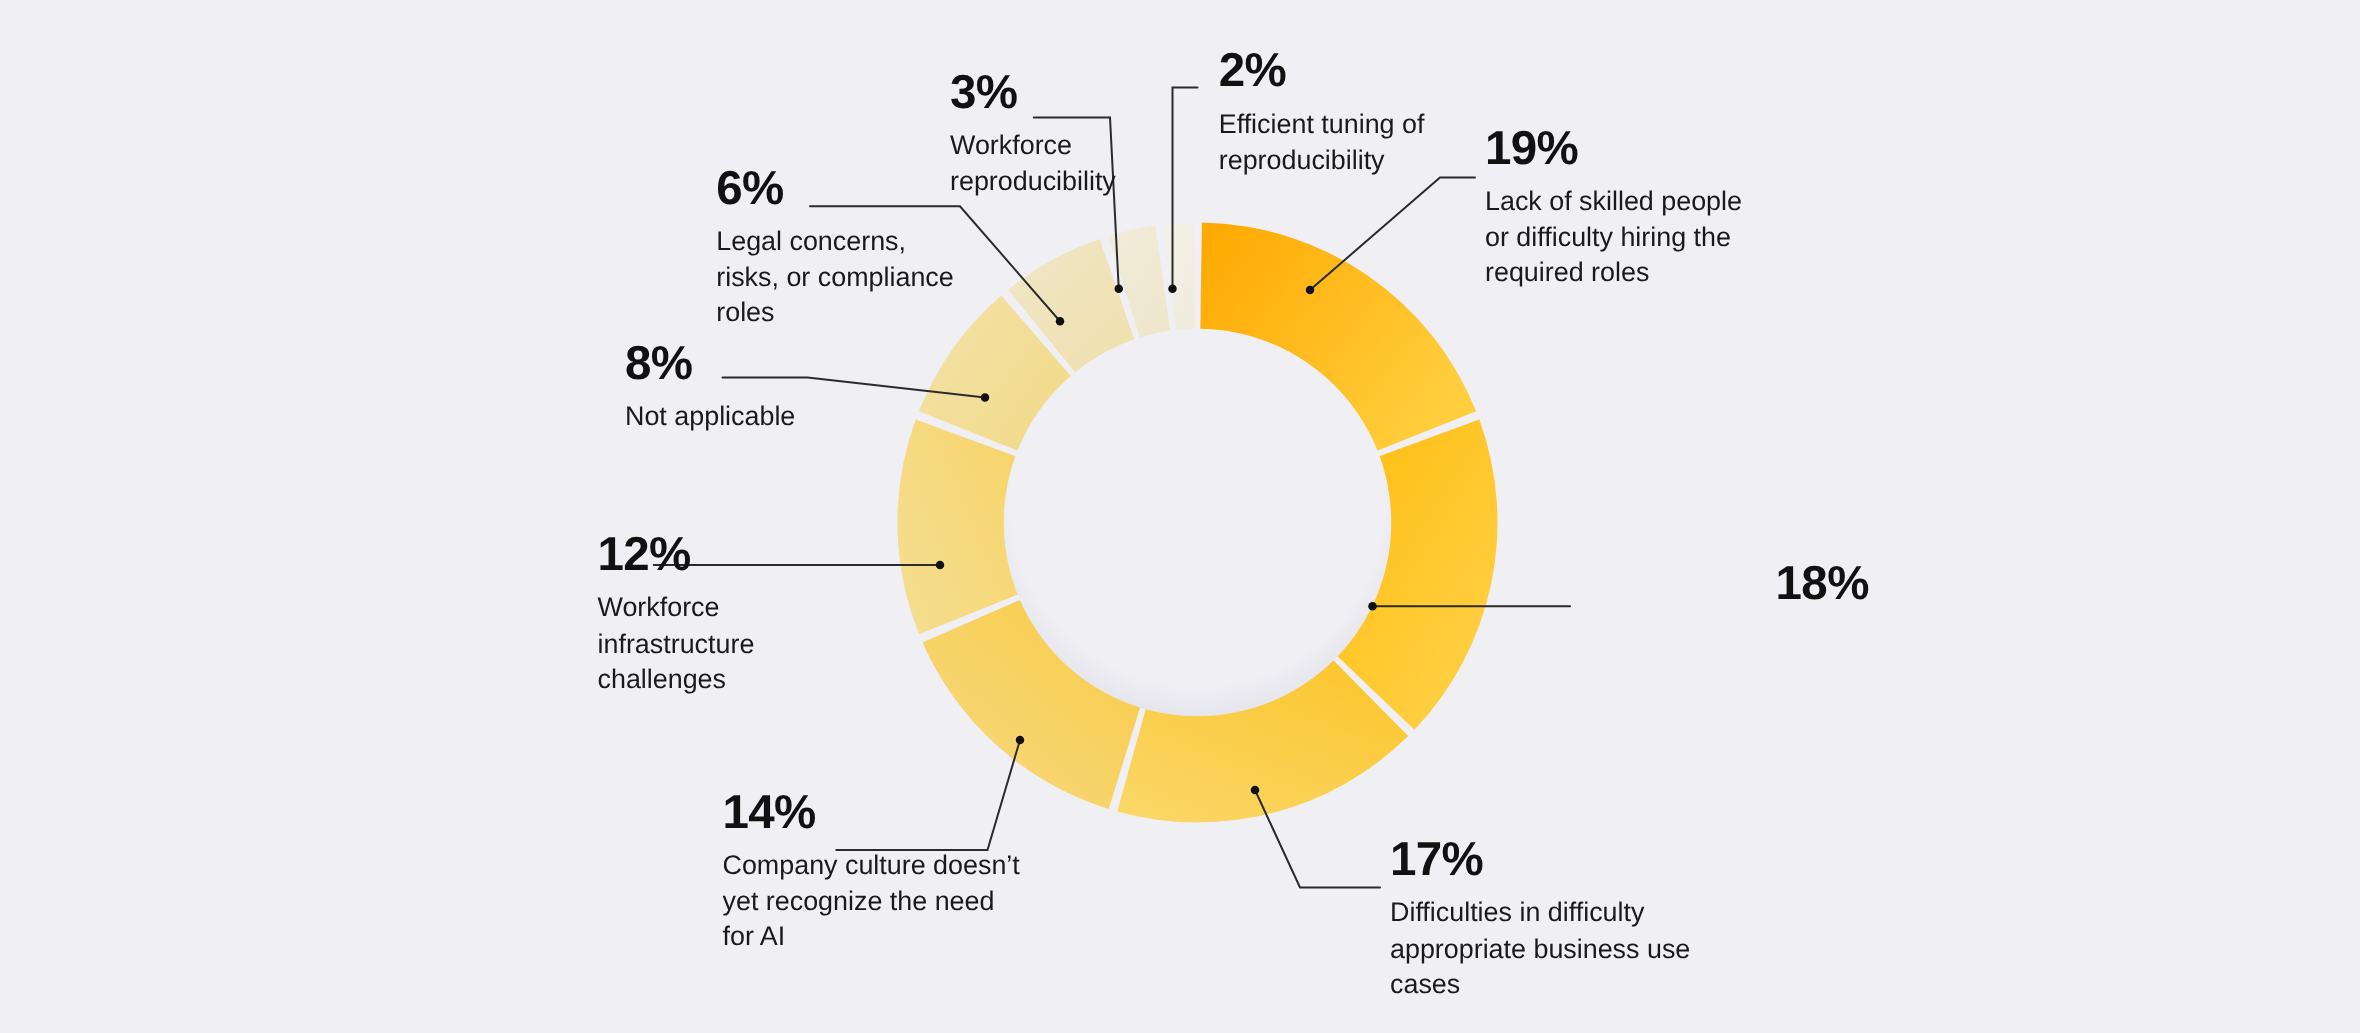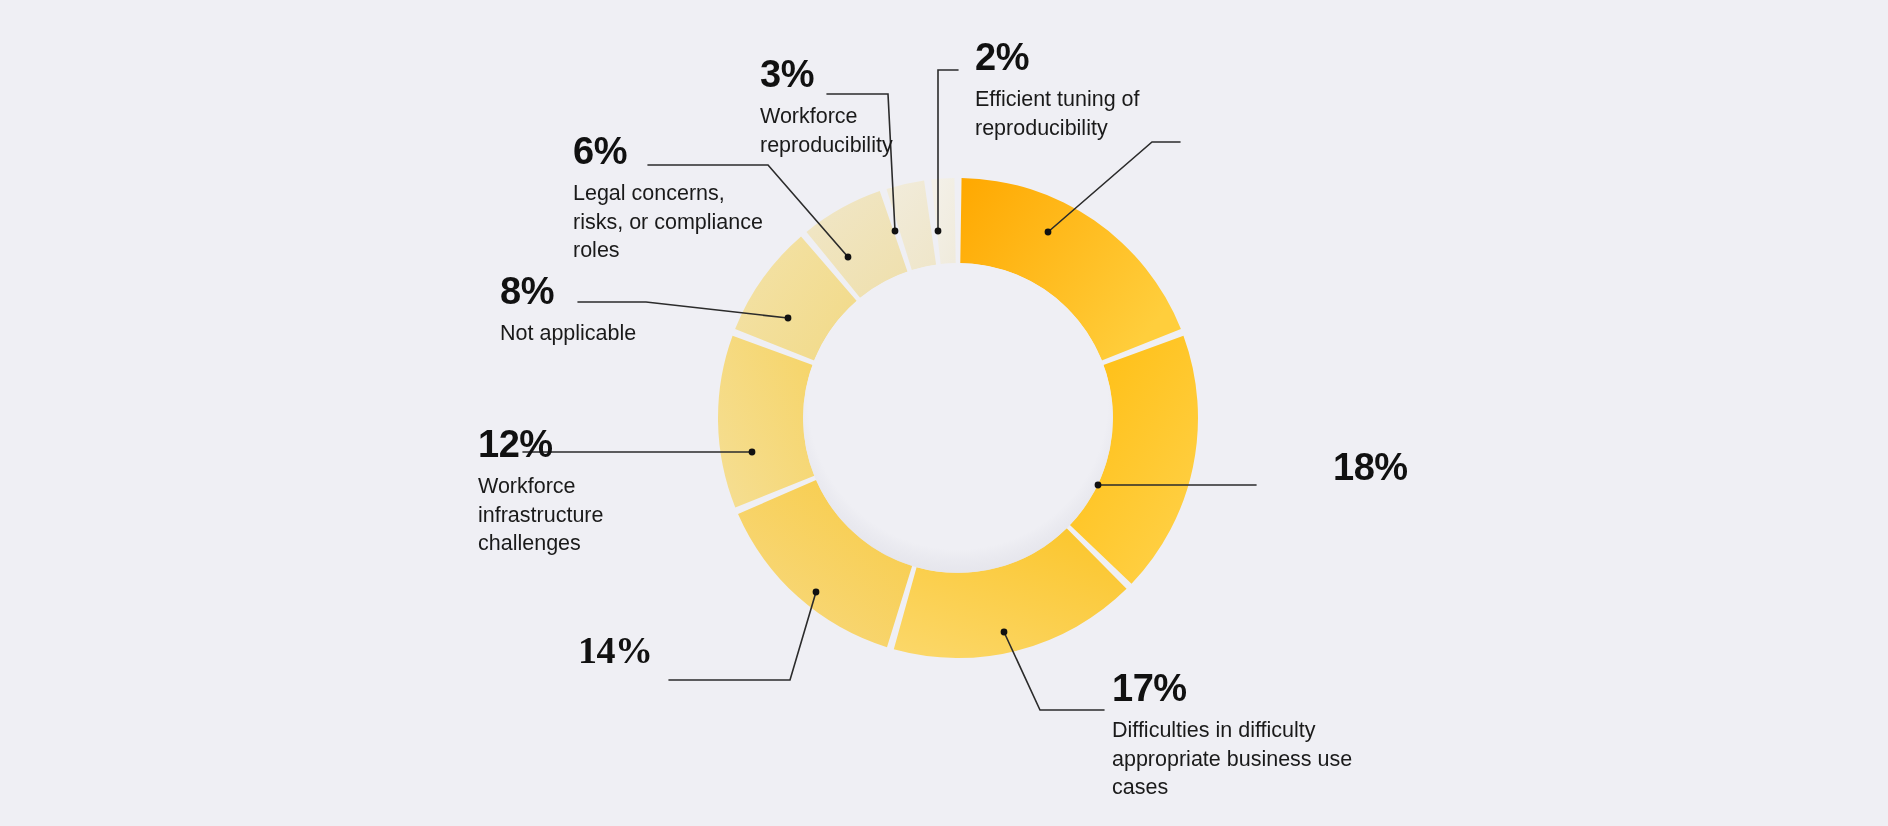--- a/index.html
+++ b/index.html
@@ -144,32 +144,37 @@
         <circle cx="1004" cy="632" r="3.4"></circle>
         <circle cx="816" cy="592" r="3.4"></circle>
         <circle cx="752" cy="452" r="3.4"></circle>
         <circle cx="788" cy="318" r="3.4"></circle>
         <circle cx="848" cy="257" r="3.4"></circle>
         <circle cx="895" cy="231" r="3.4"></circle>
         <circle cx="938" cy="231" r="3.4"></circle>
       </g>
   </svg>
 
-
-  <div class="callout align-left" style="left:1333px; top:448px; width:230px;">
+  <div class="callout align-left" style="left:1188px; top:100px; width:240px;">
+    <span class="pct">19%</span>
+    <span class="lbl"><span>Lack of skilled people</span><br><span>or difficulty hiring the</span><br><span>required roles</span></span>
+  </div>
+
+  <div class="callout align-left" style="left:1265px; top:448px; width:230px;text-align:right;">
     <span class="pct">18%</span>
   </div>
 
   <div class="callout align-left" style="left:1112px; top:669px; width:260px;">
     <span class="pct">17%</span>
     <span class="lbl"><span>Difficulties in difficulty</span><br><span>appropriate business use</span><br><span>cases</span></span>
   </div>
 
-  <div class="callout align-left" style="left:578px; top:631px; width:270px;font-family:Liberation Serif, serif;">
+  <div class="callout align-left" style="left:578px; top:631px; width:270px;">
     <span class="pct">14%</span>
+    <span class="lbl"><span>Company culture doesn’t</span><br><span>yet recognize the need</span><br><span>for AI</span></span>
   </div>
 
   <div class="callout align-left" style="left:478px; top:425px; width:220px;">
     <span class="pct">12%</span>
     <span class="lbl"><span>Workforce</span><br><span>infrastructure</span><br><span>challenges</span></span>
   </div>
 
   <div class="callout align-left" style="left:500px; top:272px; width:230px;">
     <span class="pct">8%</span>
     <span class="lbl">Not applicable</span>

